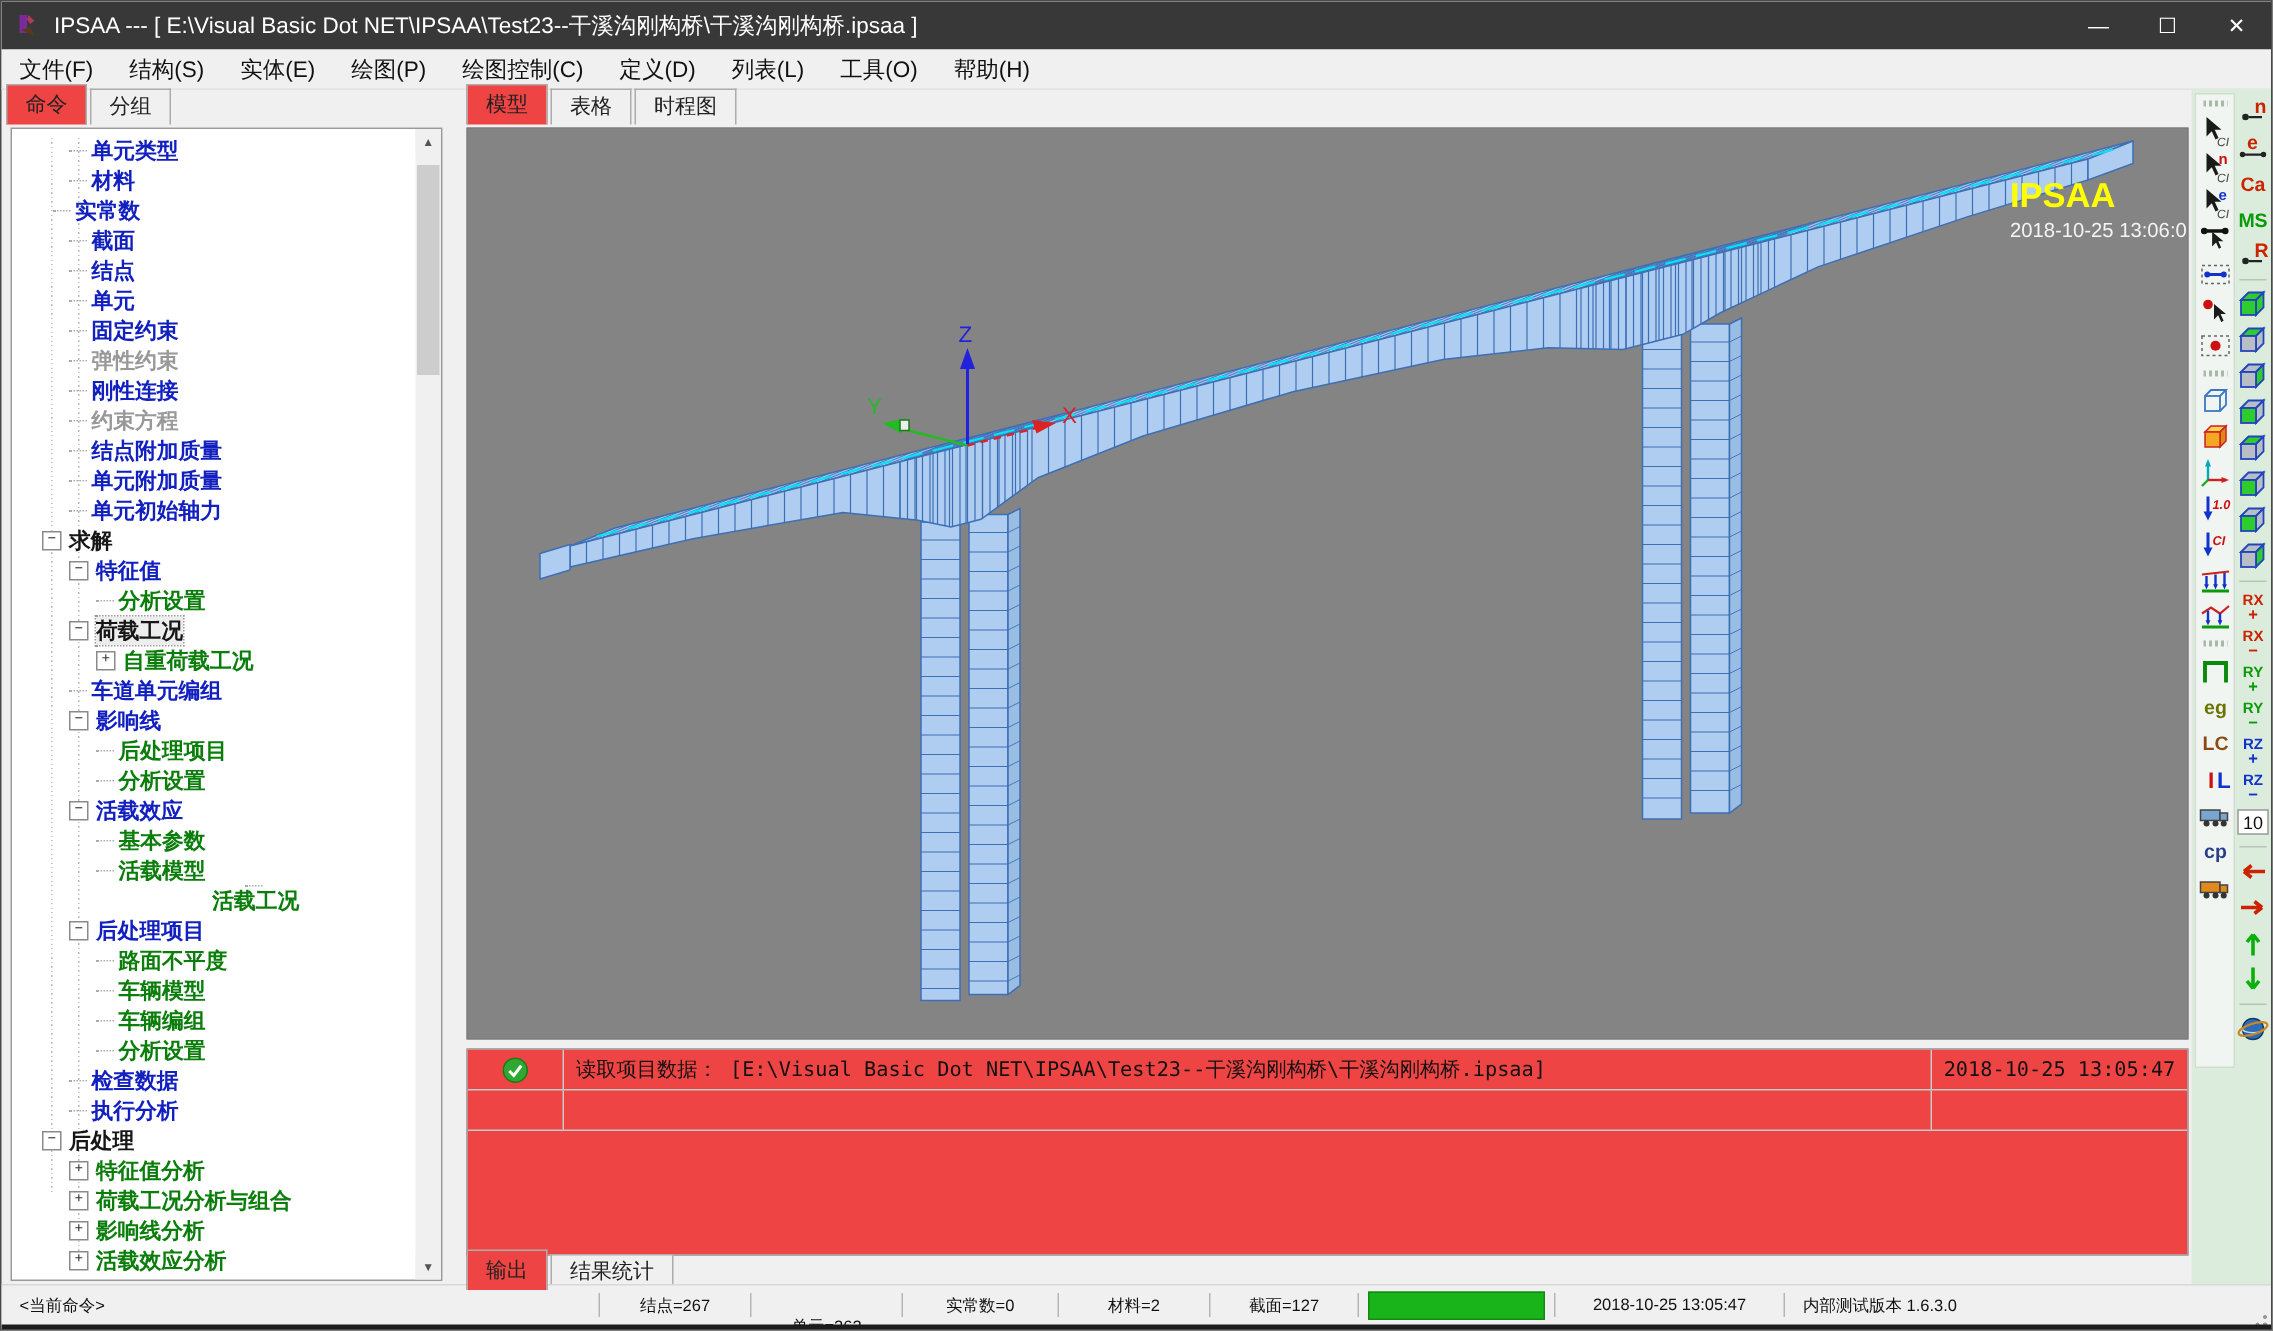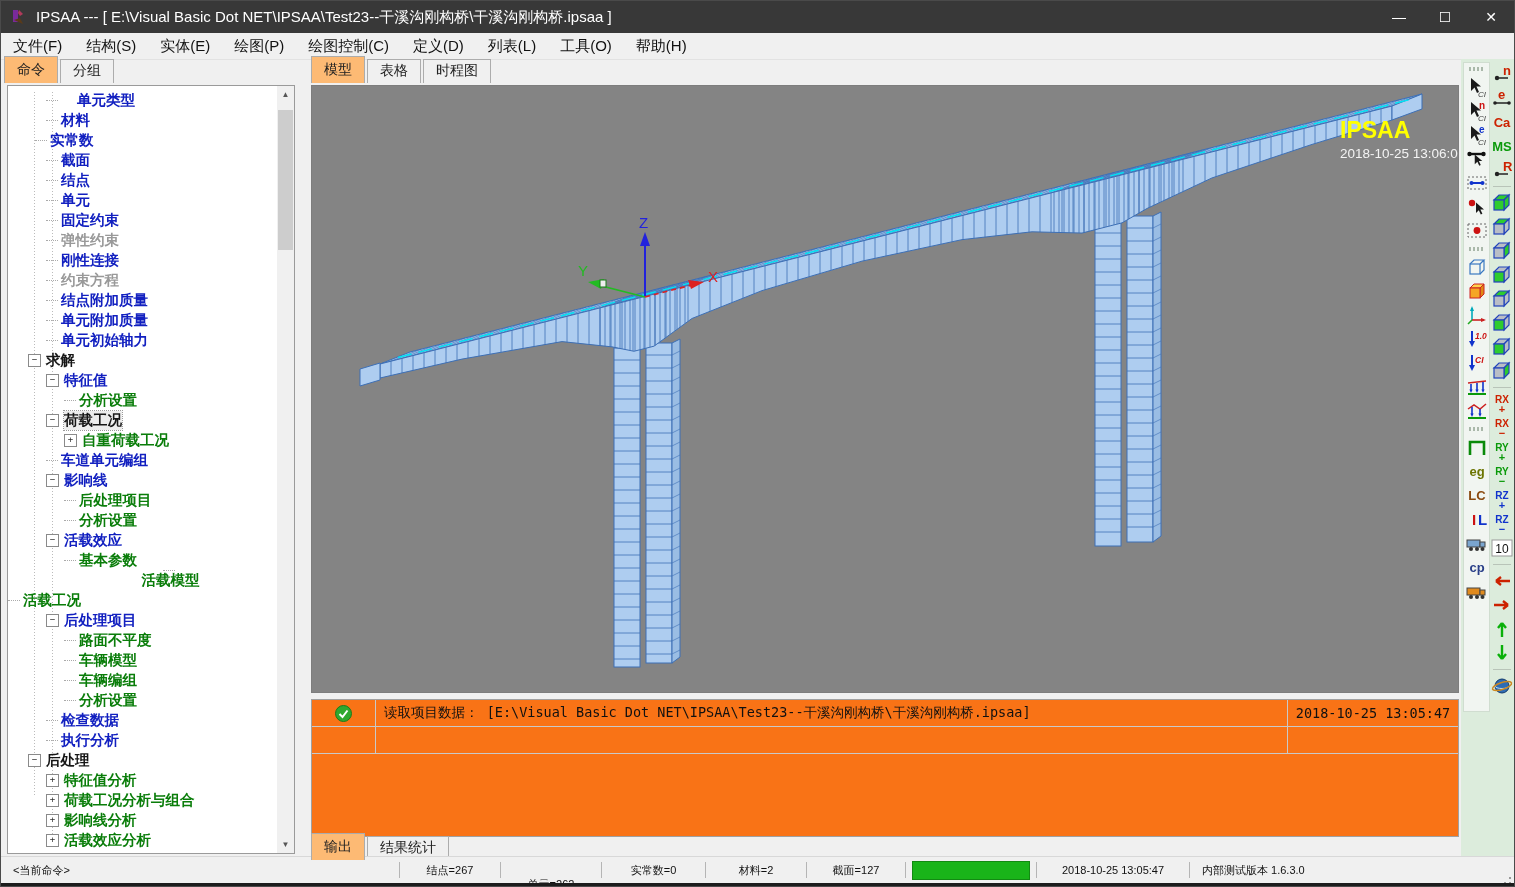--- a/index.html
+++ b/index.html
@@ -14,21 +14,21 @@
   .win-btn{width:46px;height:100%;display:flex;align-items:center;justify-content:center;
     color:#fff;font-size:14px;}
   
   #menubar{position:absolute;left:0;top:32px;right:0;height:26px;background:#f0f0f0;
     display:flex;align-items:center;font-size:15px;color:#111;border-bottom:1px solid #e2e2e2;}
   .menu-item{padding:3px 12px;white-space:nowrap;}
   
   .tabstrip{display:flex;align-items:flex-end;height:24px;font-size:14px;color:#222;}
   .tab{padding:3px 12px 3px 12px;margin-right:2px;border:1px solid #acacac;border-bottom:none;
     background:#f0f0f0;height:17px;line-height:15px;white-space:nowrap;}
-  .tab.active{background:#fdba74;height:20px;line-height:18px;position:relative;z-index:2;}
+  .tab.active{background:#ef4444;height:20px;line-height:18px;position:relative;z-index:2;}
   
   #left-panel{position:absolute;left:0;top:58px;width:302px;bottom:29px;}
   #left-tabs{margin-left:3px;}
   #tree-box{position:absolute;left:6px;right:8px;top:26px;bottom:3px;background:#fff;
     border:1px solid #9a9a9a;overflow:hidden;}
   #tree{position:absolute;left:0;top:4px;right:17px;bottom:0;overflow:hidden;
     background:
       repeating-linear-gradient(to bottom,transparent 0 2px,#bbb 2px 3px) 26px 0/1px 706px no-repeat,
       repeating-linear-gradient(to bottom,transparent 0 2px,#bbb 2px 3px) 44px 0/1px 745px no-repeat;}
   .trow{height:20px;display:flex;align-items:center;font-size:14.5px;font-weight:bold;white-space:nowrap;}
@@ -41,21 +41,21 @@
   #tree-scroll{position:absolute;top:0;right:0;width:17px;bottom:0;background:#f0f0f0;}
   .sb-btn{height:17px;display:flex;align-items:center;justify-content:center;font-size:8px;color:#555;background:#f0f0f0;}
   #sb-down{position:absolute;bottom:0;left:0;right:0;}
   #sb-thumb{position:absolute;left:1px;right:1px;top:24px;height:140px;background:#cdcdcd;}
   
   #main{position:absolute;left:302px;top:58px;right:53px;bottom:29px;}
   #main-tabs{margin-left:8px;}
   #model-box{position:absolute;left:8px;right:2px;top:26px;height:606px;border:1px solid #7d7d7d;background:#848484;}
   #model-box svg{display:block;}
   
-  #output-box{position:absolute;left:8px;right:2px;top:640px;height:136px;border:1px solid #a0a0a0;background:#f97316;overflow:hidden;}
+  #output-box{position:absolute;left:8px;right:2px;top:640px;height:136px;border:1px solid #a0a0a0;background:#ef4444;overflow:hidden;}
   .orow{display:flex;height:26px;border-bottom:1px solid #c9c9c9;align-items:stretch;}
   .ocell{border-right:1px solid #c9c9c9;display:flex;align-items:center;overflow:hidden;}
   .oc-icon{width:63px;justify-content:center;}
   .oc-msg{flex:1;padding-left:8px;font:13.5px "DejaVu Sans Mono",monospace;color:#111;}
   .oc-time{width:170px;justify-content:center;font:13.5px "DejaVu Sans Mono",monospace;color:#111;border-right:none;}
   #output-tabs{position:absolute;left:8px;top:777px;}
   
   #rightbar{position:absolute;right:0;top:58px;width:53px;bottom:29px;background:#dcecdc;}
   #rcol1{position:absolute;left:2px;top:3px;width:25px;height:648px;background:#f1f5f1;
     border:1px solid #d0ddd0;display:flex;flex-direction:column;align-items:center;}
@@ -108,21 +108,21 @@
       <span class="menu-item">帮助(H)</span>
     </div>
 
   <div id="left-panel">
     <div id="left-tabs" class="tabstrip">
         <div class="tab active">命令</div>
         <div class="tab">分组</div>
       </div>
     <div id="tree-box">
       <div id="tree">
-          <div class="trow" style="padding-left: 38px; gap: 16px;">
+          <div class="trow" style="padding-left: 38px;">
             <span class="stub"></span>
             <span class="lbl t-blue">单元类型</span>
           </div>
           <div class="trow" style="padding-left: 38px;">
             <span class="stub"></span>
             <span class="lbl t-blue">材料</span>
           </div>
           <div class="trow" style="padding-left: 27px;">
             <span class="stub"></span>
             <span class="lbl t-blue">实常数</span>
@@ -204,25 +204,25 @@
             <span class="lbl t-green">分析设置</span>
           </div>
           <div class="trow" style="padding-left: 38px;">
             <span class="exp">−</span>
             <span class="lbl t-blue">活载效应</span>
           </div>
           <div class="trow" style="padding-left: 56px;">
             <span class="stub"></span>
             <span class="lbl t-green">基本参数</span>
           </div>
+          <div class="trow" style="padding-left: 56px;">
+            <span class="stub"></span>
+            <span class="lbl t-green">活载模型</span>
+          </div>
           <div class="trow" style="padding-left: 56px; flex-direction: column;">
-            <span class="stub"></span>
-            <span class="lbl t-green">活载模型</span>
-          </div>
-          <div class="trow" style="">
             <span class="stub"></span>
             <span class="lbl t-green">活载工况</span>
           </div>
           <div class="trow" style="padding-left: 38px;">
             <span class="exp">−</span>
             <span class="lbl t-blue">后处理项目</span>
           </div>
           <div class="trow" style="padding-left: 56px;">
             <span class="stub"></span>
             <span class="lbl t-green">路面不平度</span>

